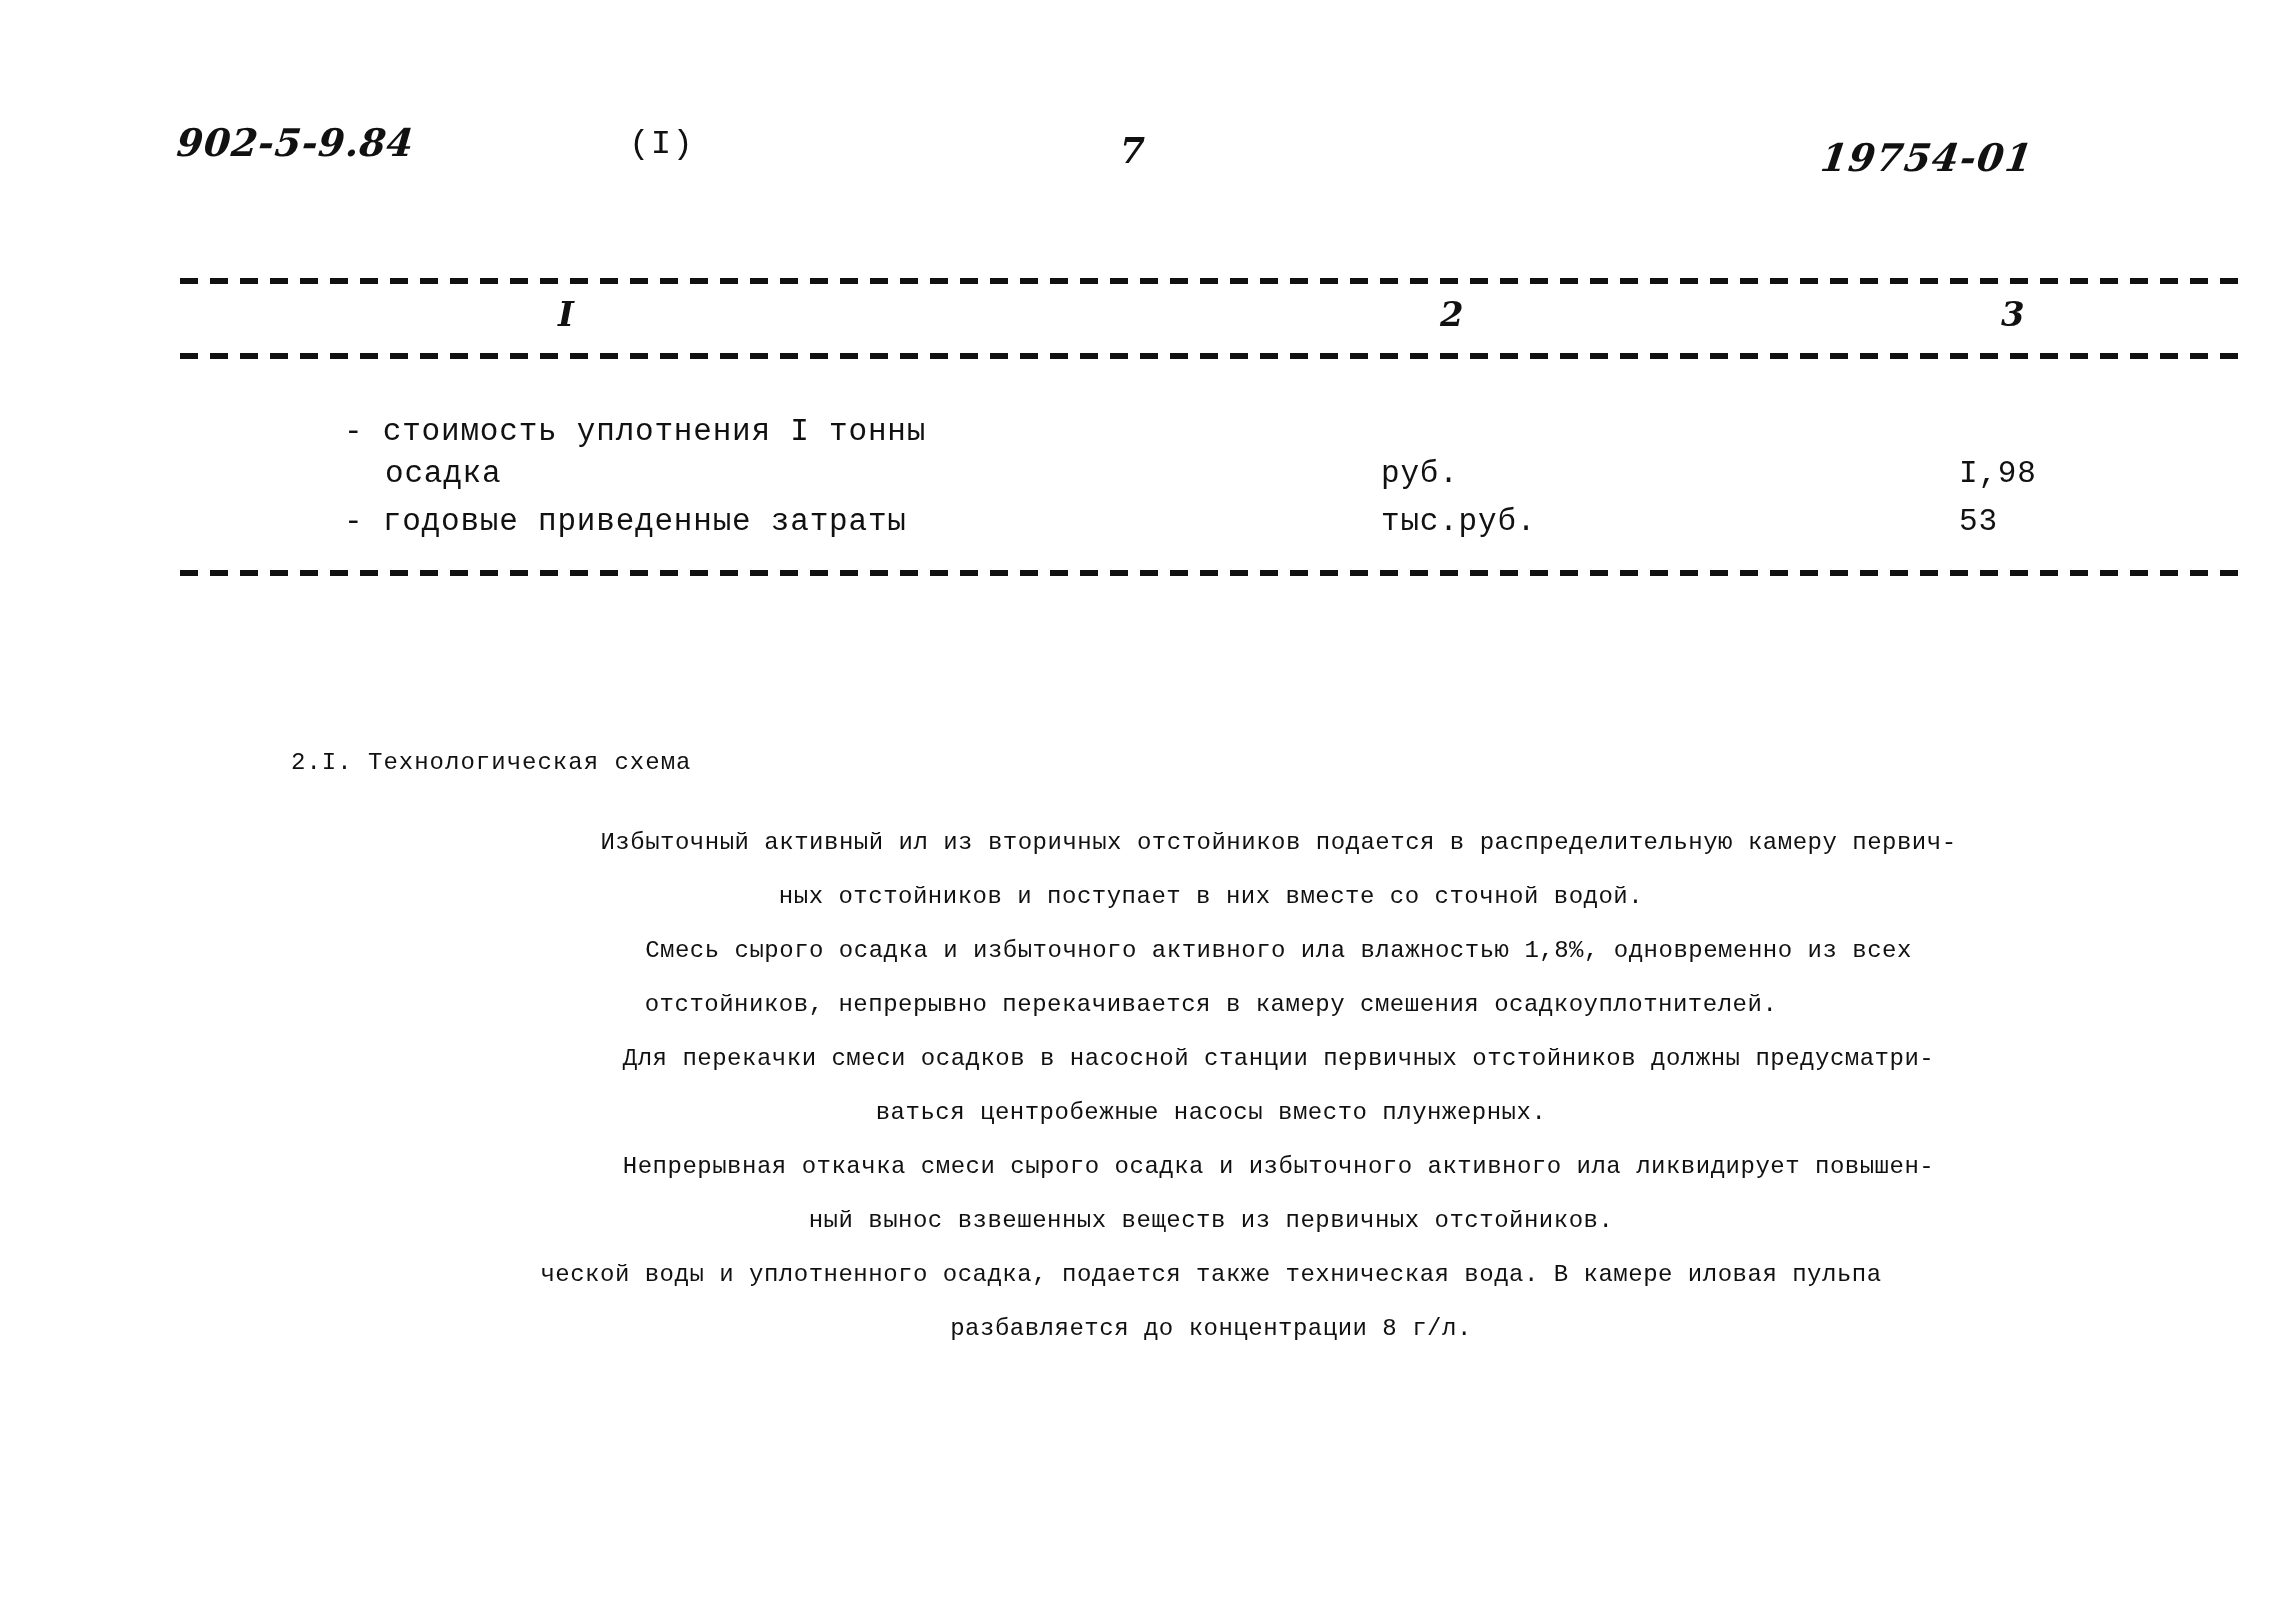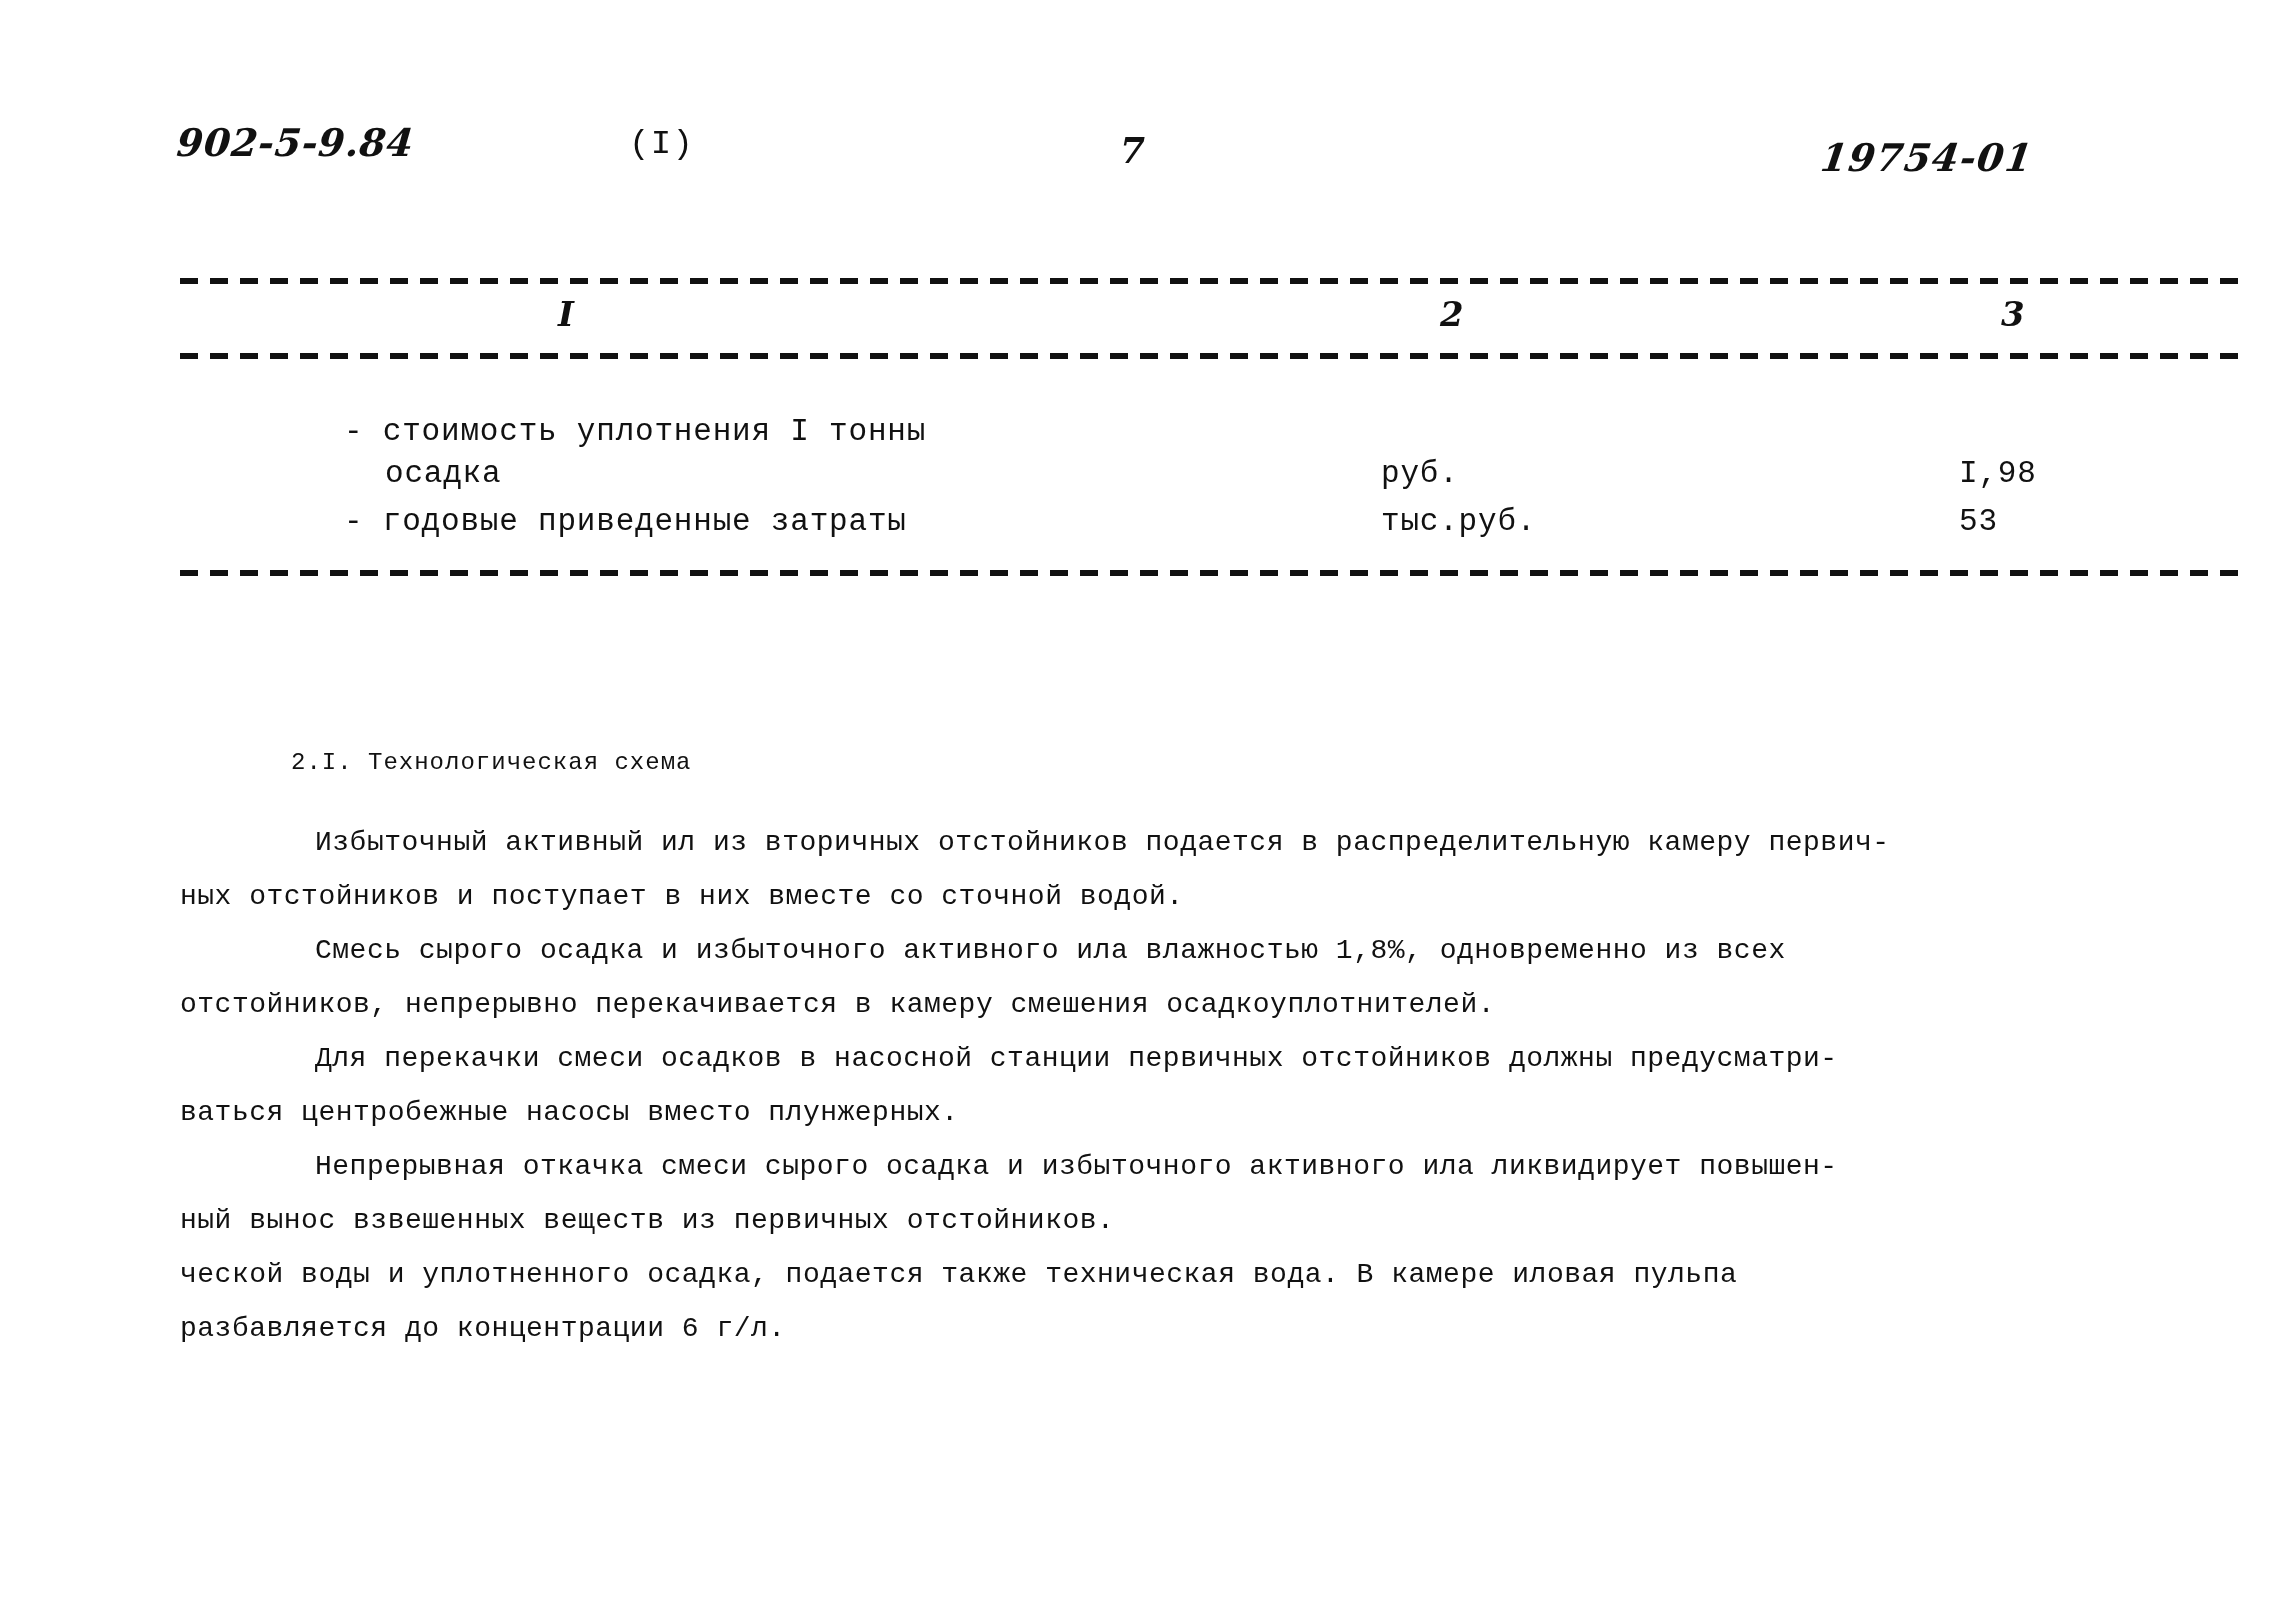--- a/index.html
+++ b/index.html
@@ -144,23 +144,24 @@
   }
 
   
   #body-text {
     position: absolute;
     left: 180px;
     top: 816px;
     width: 2062px;
   }
   .para {
-    font-size: 28px;
+    font-size: 24px;
     line-height: 54px;
     letter-spacing: 0.5px;
+    text-align: center;
   }
   .line {
     white-space: pre;
     display: block;
   }
   .line.indent { text-indent: 135px; }
 </style>
 </head>
 <body>
 
@@ -214,19 +215,19 @@
       <span class="line">ваться центробежные насосы вместо плунжерных.</span>
     </div>
 
     <div class="para">
       <span class="line indent">Непрерывная откачка смеси сырого осадка и избыточного активного ила ликвидирует повышен-</span>
       <span class="line">ный вынос взвешенных веществ из первичных отстойников.</span>
     </div>
 
     <div class="para">
       <span class="line">ческой воды и уплотненного осадка, подается также техническая вода. В камере иловая пульпа</span>
-      <span class="line">разбавляется до концентрации 6 г/л.</span>
+      <span class="line">разбавляется до концентрации 8 г/л.</span>
     </div>
 
   </div>
 
 </div>
 
 
 </body></html>

